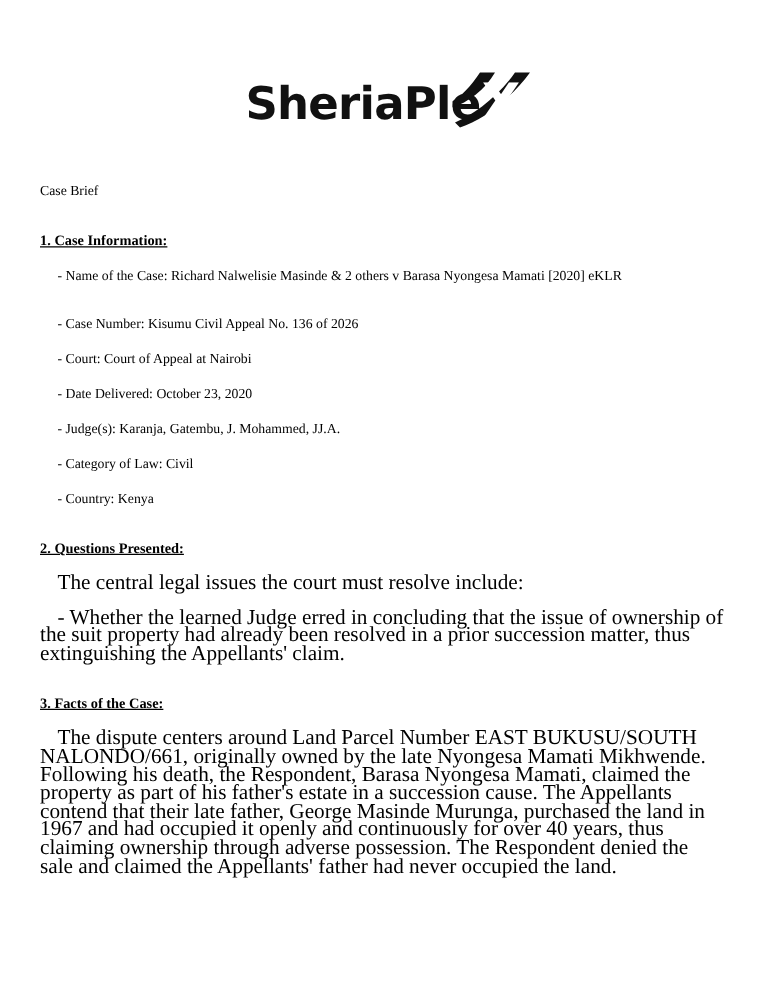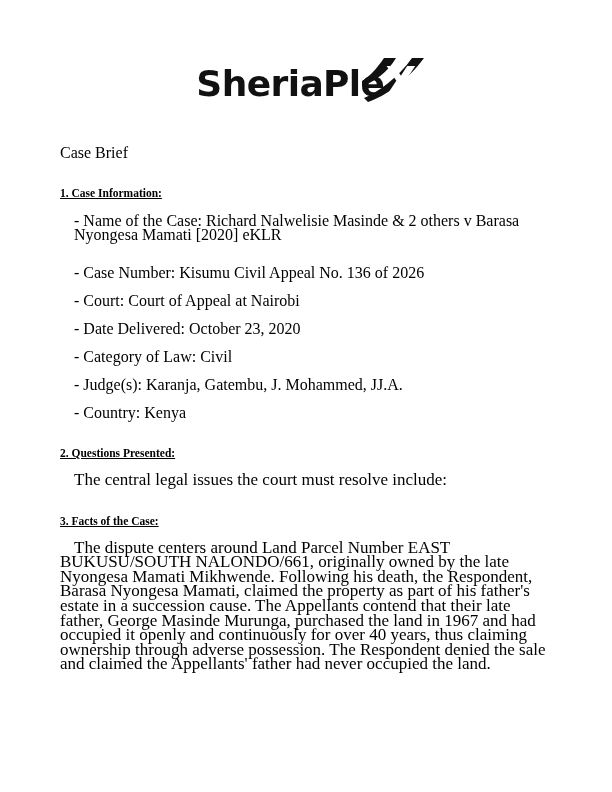--- a/index.html
+++ b/index.html
@@ -12,21 +12,21 @@
     background: #ffffff;
     font-family: "Liberation Serif", serif;
     color: #000000;
     overflow: hidden;
   }
   .page {
     position: relative;
     width: 612px;
     height: 792px;
     box-sizing: border-box;
-    padding: 0 60px;
+    padding: 0 32px;
   }
   
   .logo-block {
     padding-top: 62px;
     text-align: center;
     height: 56px;
   }
   .logo-wrap {
     display: inline-block;
     position: relative;
@@ -55,32 +55,32 @@
     position: absolute;
     right: -10px;
     top: -6px;
     width: 64px;
     height: 48px;
     z-index: 2;
   }
   
   .doc-label {
     margin-top: 28px;
-    font-size: 16px;
+    font-size: 11px;
     line-height: 14px;
   }
   h2.section {
     font-size: 11.5px;
     font-weight: bold;
     margin: 26px 0 0 0;
     line-height: 14px;
     text-decoration: underline;
   }
   .bullet {
-    font-size: 16px;
+    font-size: 11px;
     line-height: 14px;
     margin: 14px 0 0 14px;
   }
   .para {
     font-size: 17px;
     line-height: 14.6px;
     margin: 13px 0 0 0;
     text-align: left;
   }
   .para.indent {
@@ -104,24 +104,25 @@
   </div>
 
   <div class="doc-label">Case Brief</div>
 
   <h2 class="section">1. Case Information:</h2>
   <div class="bullet">- Name of the Case: Richard Nalwelisie Masinde &amp; 2 others v Barasa Nyongesa Mamati [2020] eKLR</div>
   <div class="gap-lg"></div>
   <div class="bullet">- Case Number: Kisumu Civil Appeal No. 136 of 2026</div>
   <div class="bullet">- Court: Court of Appeal at Nairobi</div>
   <div class="bullet">- Date Delivered: October 23, 2020</div>
+  <div class="bullet">- Judge(s): Karanja, Gatembu, J. Mohammed, JJ.A.</div>
   <div class="bullet">- Category of Law: Civil</div>
-  <div class="bullet">- Judge(s): Karanja, Gatembu, J. Mohammed, JJ.A.</div>
   <div class="bullet">- Country: Kenya</div>
 
   <h2 class="section">2. Questions Presented:</h2>
   <div class="para indent">The central legal issues the court must resolve include:</div>
+  <div class="para" style="text-indent:14px;">- Whether the learned Judge erred in concluding that the issue of ownership of the suit property had already been resolved in a prior succession matter, thus extinguishing the Appellants' claim.</div>
 
   <h2 class="section">3. Facts of the Case:</h2>
   <div class="para indent">The dispute centers around Land Parcel Number EAST BUKUSU/SOUTH NALONDO/661, originally owned by the late Nyongesa Mamati Mikhwende. Following his death, the Respondent, Barasa Nyongesa Mamati, claimed the property as part of his father's estate in a succession cause. The Appellants contend that their late father, George Masinde Murunga, purchased the land in 1967 and had occupied it openly and continuously for over 40 years, thus claiming ownership through adverse possession. The Respondent denied the sale and claimed the Appellants' father had never occupied the land.</div>
 
 
 </div>
 
 </body></html>

